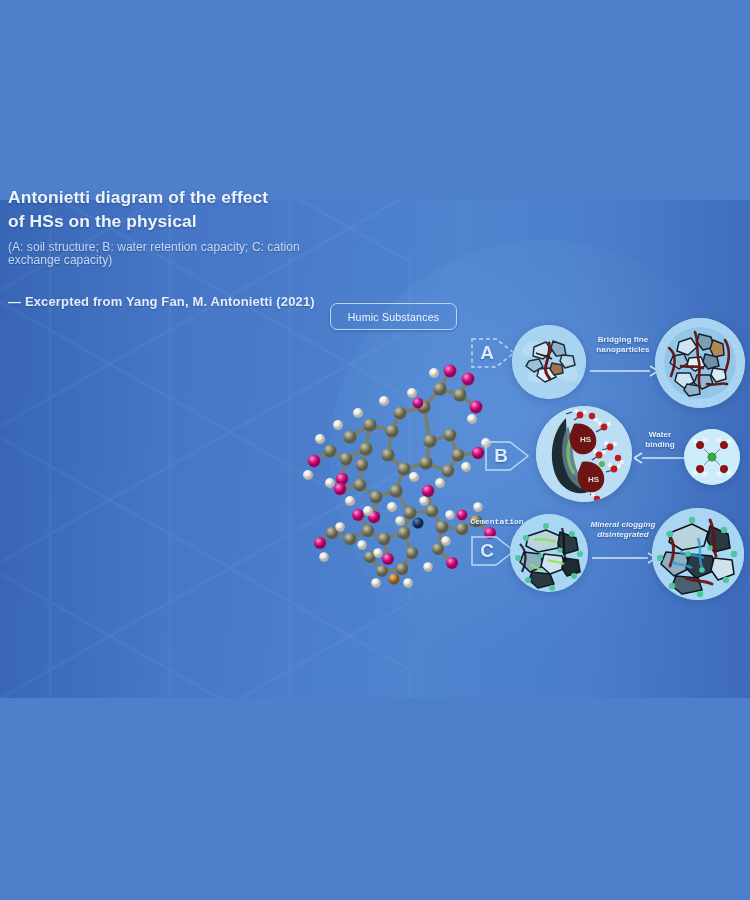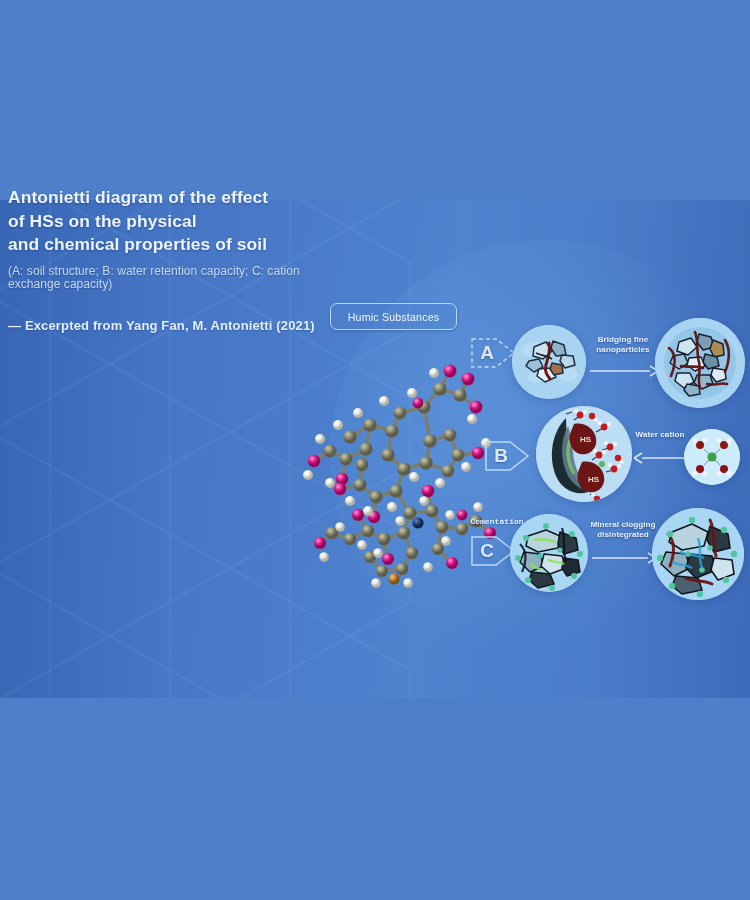--- a/index.html
+++ b/index.html
@@ -148,21 +148,20 @@
     </svg>
 
     <div class="band-glow"></div>
     <div class="band-vig"></div>
   </div>
 
   <div class="textblock">
     <p class="title">
       <span>Antonietti diagram of the effect</span><br>
       <span>of HSs on the physical</span><br>
-      <span>and chemical properties of soil</span>
     </p>
     <p class="subtitle">(A: soil structure; B: water retention capacity; C: cation exchange capacity)</p>
     <p class="credit">— Excerpted from Yang Fan, M. Antonietti  (2021)</p>
   </div>
 
   <div class="hs-pill">Humic Substances</div>
 
   <svg class="molecule" viewBox="0 0 200 270">
     <defs>
       <radialGradient id="gC" cx="35%" cy="30%">
@@ -423,21 +422,21 @@
         <circle cx="56" cy="10" r="3.2" fill="#c21b1b"></circle>
           <circle cx="60" cy="14" r="2.1" fill="#eef1f6"></circle>
         <circle cx="82" cy="52" r="3.2" fill="#c21b1b"></circle>
           <circle cx="86" cy="56" r="2.1" fill="#eef1f6"></circle>
         <circle cx="66" cy="58" r="3.0" fill="#5db25d"></circle>
       </g>
     </svg>
   </div>
 
   <div class="flow" id="flow-b">
-    <div class="lbl" style="left:0;top:0;width:52px;">Water cation</div>
+    <div class="lbl" style="left:0;top:0;width:52px;">Water binding</div>
     <svg viewBox="0 0 52 20" width="52" height="20" style="position:absolute;left:0;top:18px;">
       <line x1="50" y1="10" x2="8" y2="10" stroke="#d4e6fb" stroke-width="1.6"></line>
       <path d="M8 5 L0 10 L8 15" fill="none" stroke="#d4e6fb" stroke-width="1.6"></path>
     </svg>
   </div>
 
   <div class="bubble" id="bub-b2">
     <svg viewBox="0 0 56 56" width="56" height="56">
       <circle cx="28" cy="28" r="28" fill="#ccecfb"></circle>
       <circle cx="28" cy="28" r="4.6" fill="#3fa33f"></circle>
@@ -502,21 +501,21 @@
         <circle cx="50" cy="36" r="2.6"></circle>
       </g>
       <g stroke="#0b1319" stroke-width="2.2" fill="none" opacity=".85">
         <path d="M10 30 C18 38 16 50 12 58"></path>
         <path d="M52 14 C56 26 52 36 56 48"></path>
       </g>
     </svg>
   </div>
 
   <div class="flow" id="flow-c">
-    <div class="lbl" style="left:0;top:0;width:66px;">Mineral clogging
+    <div class="lbl" style="left:0;top:0;width:66px;font-style:italic;">Mineral clogging
 disintegrated</div>
     <svg viewBox="0 0 66 20" width="66" height="20" style="position:absolute;left:0;top:28px;">
       <line x1="2" y1="10" x2="58" y2="10" stroke="#d4e6fb" stroke-width="1.6"></line>
       <path d="M58 5 L66 10 L58 15" fill="none" stroke="#d4e6fb" stroke-width="1.6"></path>
     </svg>
   </div>
 
   <div class="bubble" id="bub-c2">
     <svg viewBox="0 0 92 92" width="92" height="92">
       <circle cx="46" cy="46" r="46" fill="#a9d6f2"></circle>

